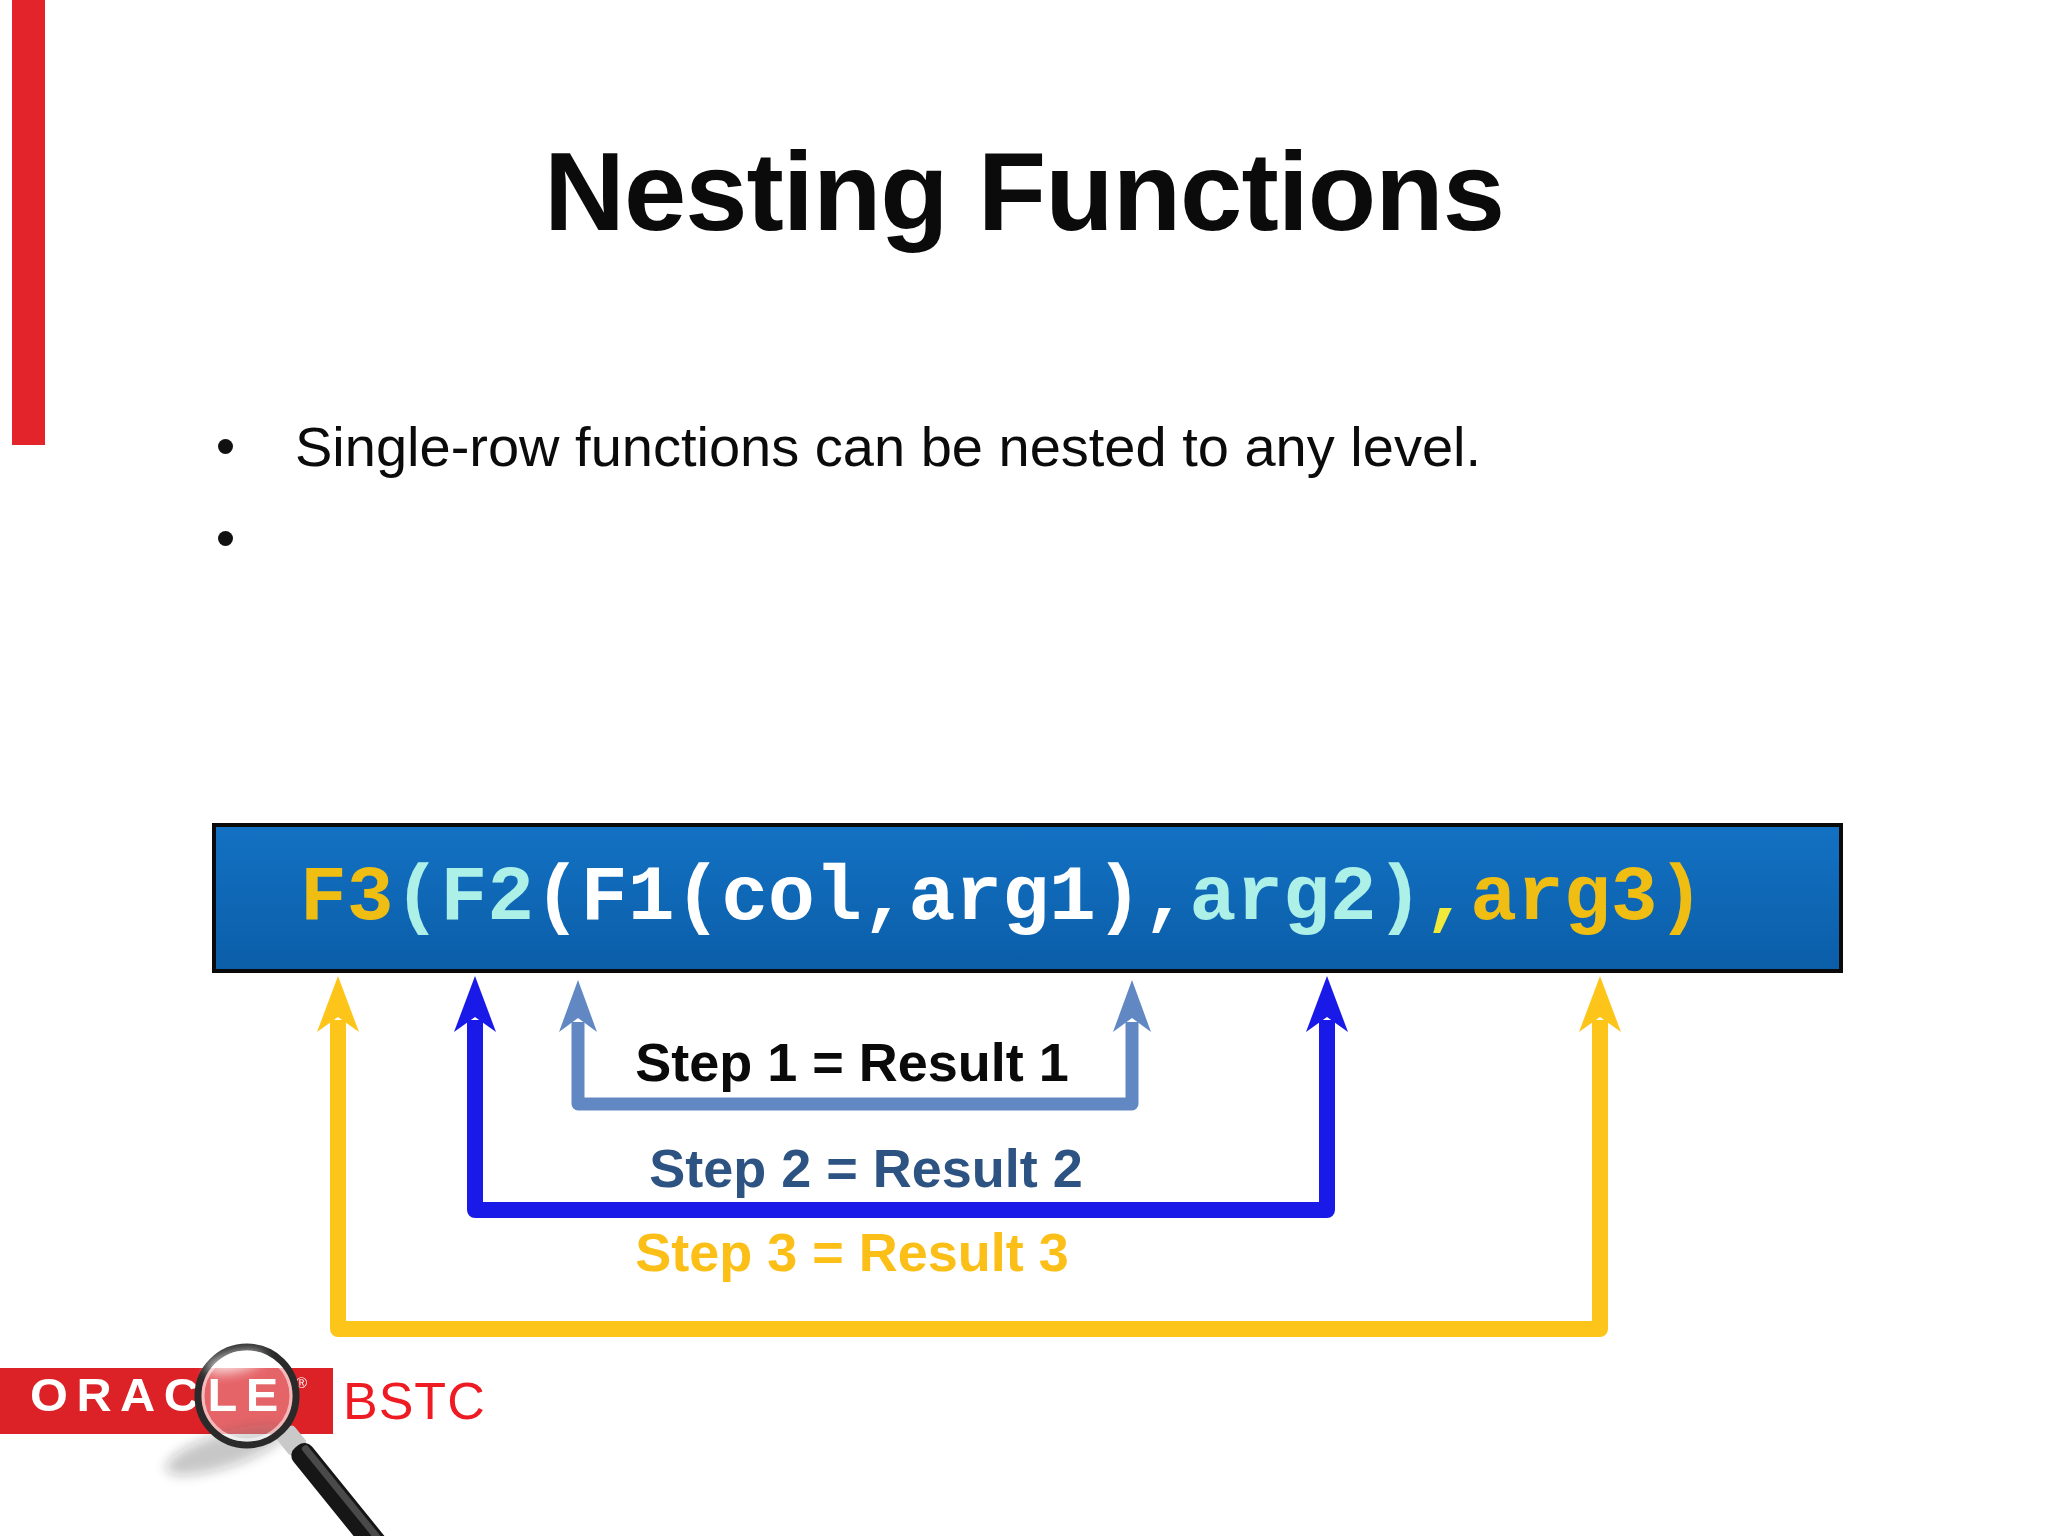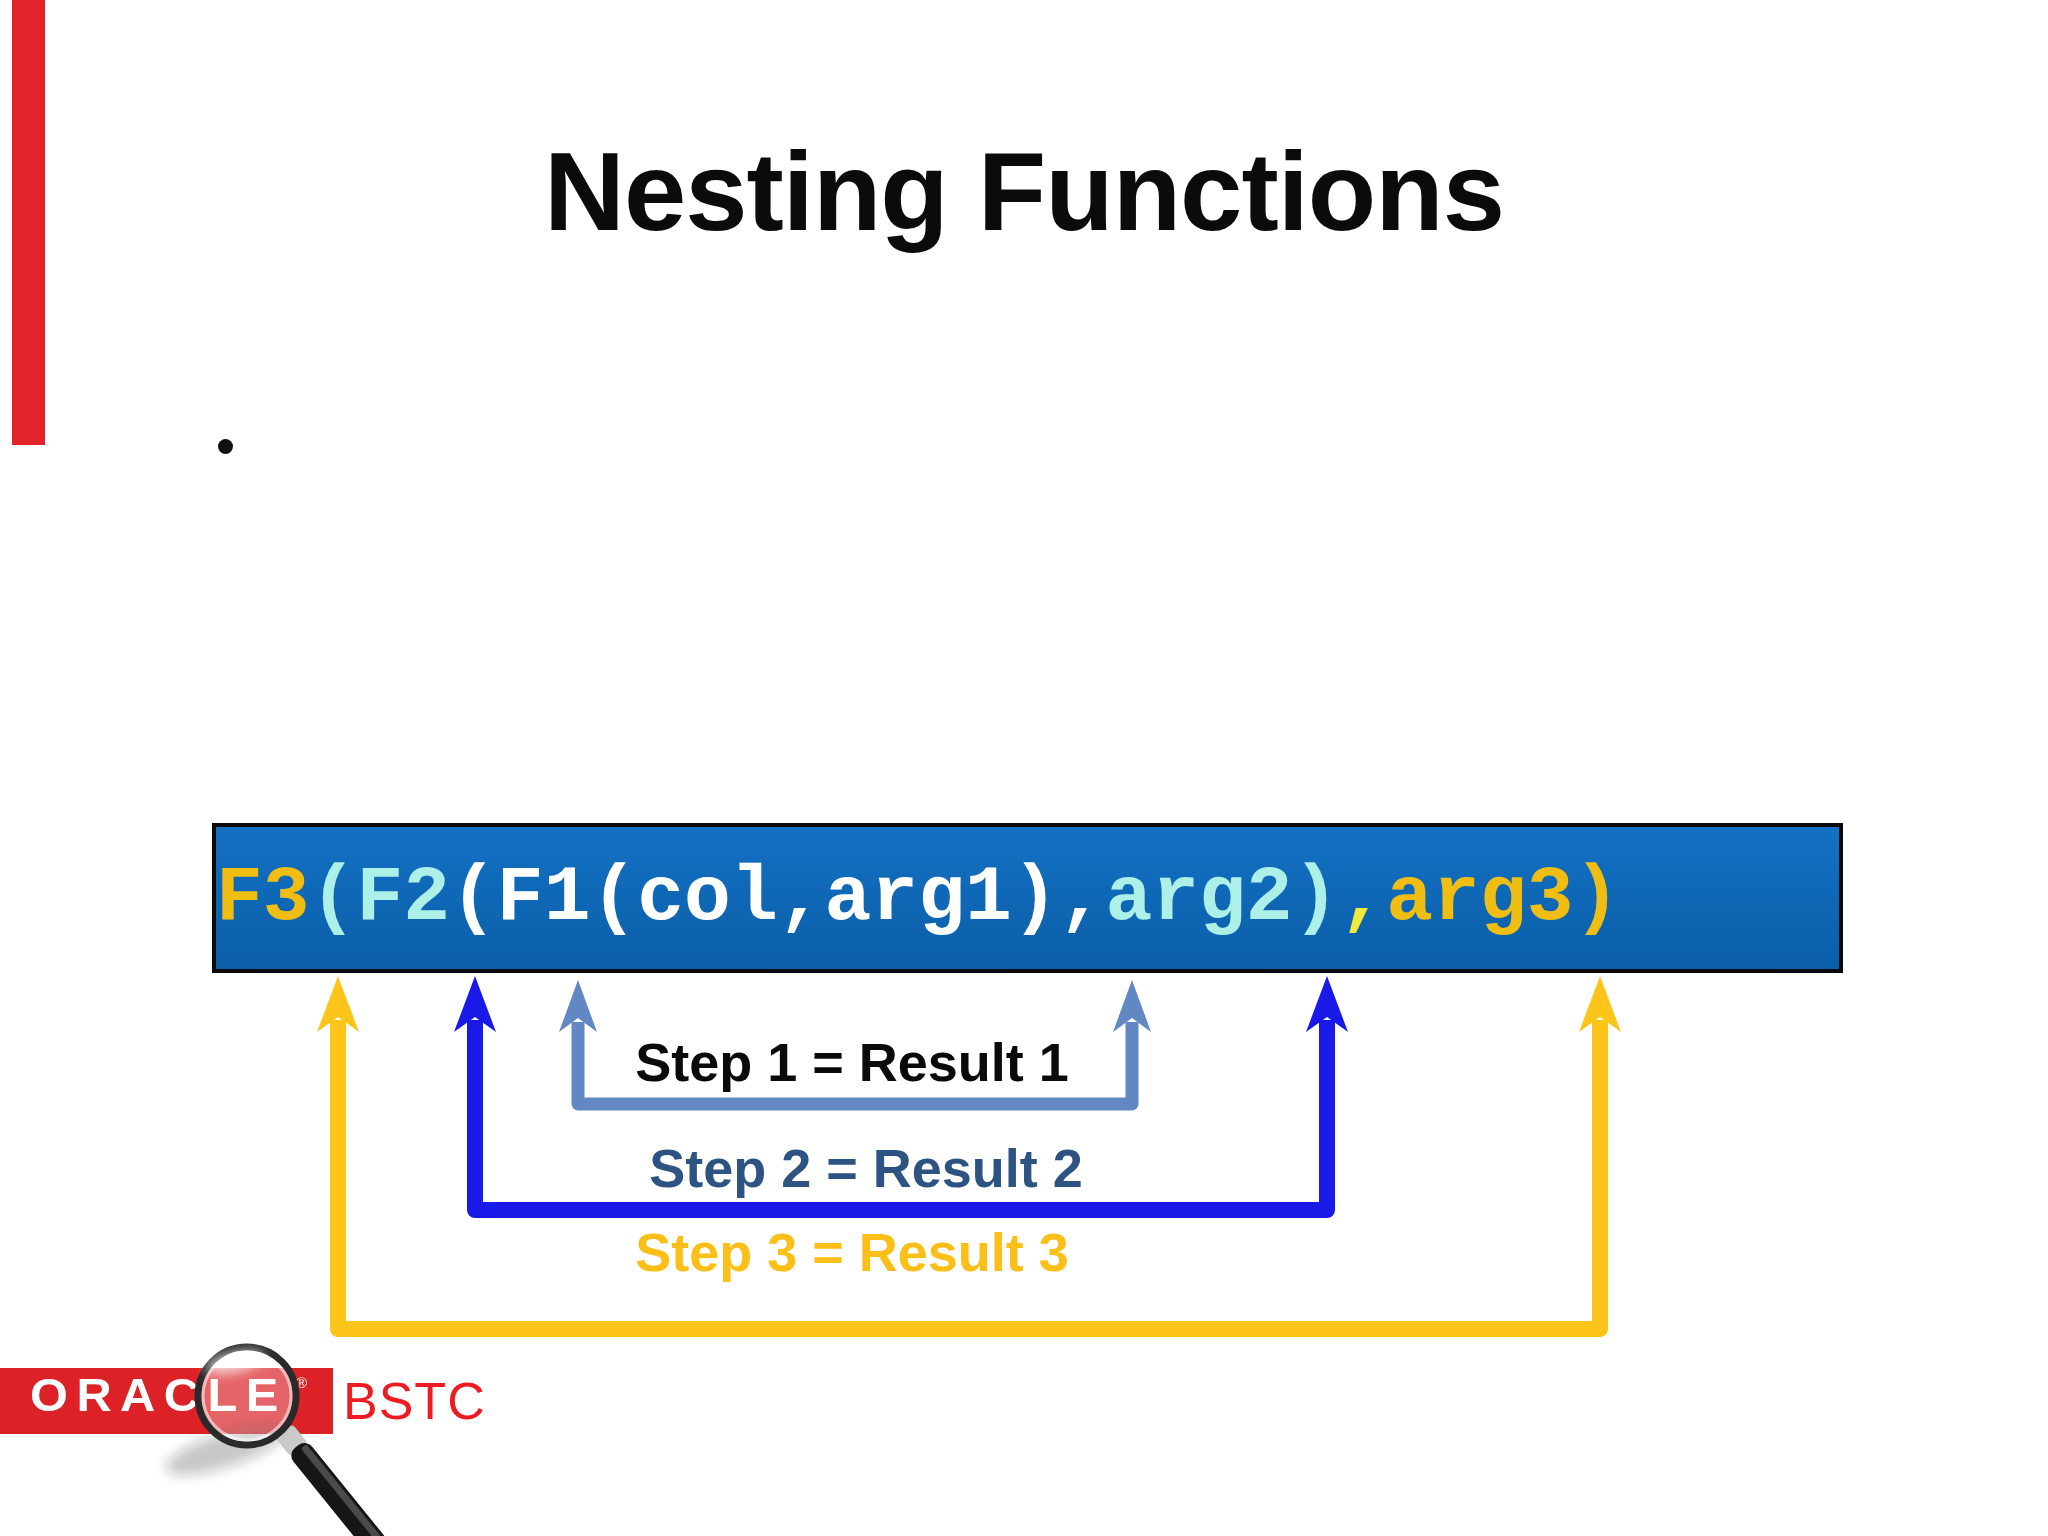--- a/index.html
+++ b/index.html
@@ -29,20 +29,21 @@
   .bullet .btext{
     font-size:56px;line-height:74px;color:#0b0b0b;
     white-space:pre-line;
   }
   
   .code-box{
     position:absolute;left:212px;top:823px;width:1631px;height:150px;
     box-sizing:border-box;border:4px solid #0a0a0a;
     background:linear-gradient(180deg, var(--box-blue-top) 0%, var(--box-blue-bottom) 100%);
     display:flex;align-items:center;
+    padding-left:84px;
   }
   .code-line{
     font-family:"Liberation Mono","DejaVu Sans Mono",monospace;
     font-weight:700;font-size:78px;white-space:pre;
   }
   .seg-gold{color:var(--code-gold);}
   .seg-cyan{color:var(--code-cyan);}
   .seg-white{color:var(--code-white);}
   .seg-lemon{color:var(--code-lemon);}
   
@@ -76,20 +77,24 @@
   .glass-svg{position:absolute;left:0;top:0;width:2048px;height:1536px;pointer-events:none;}
 </style>
 </head>
 <body>
 
 <div class="accent-bar"></div>
 
 <h1 class="title">Nesting Functions</h1>
 
 <div class="bullets">
+  <div class="bullet">
+    <span class="dot"></span>
+    <span class="btext">Single-row functions can be nested to any level.</span>
+  </div>
   <div class="bullet">
     <span class="dot"></span>
   </div>
 </div>
 
 <div class="code-box">
   <div class="code-line"><span class="seg-gold">F3</span><span class="seg-cyan">(F2</span><span class="seg-white">(F1(col,arg1),</span><span class="seg-cyan">arg2)</span><span class="seg-lemon">,</span><span class="seg-gold">arg3)</span></div>
 </div>
 
 <svg class="brackets-svg" viewBox="0 0 2048 1536" xmlns="http://www.w3.org/2000/svg">

